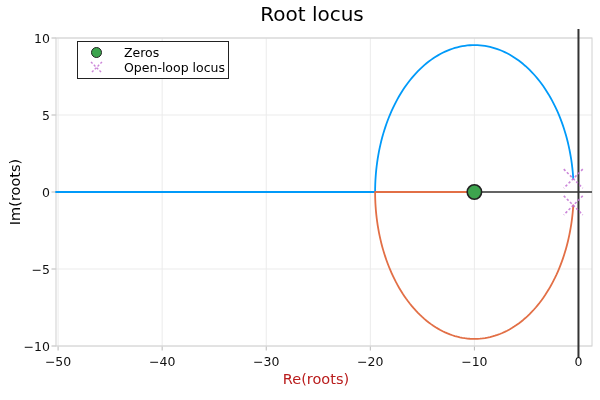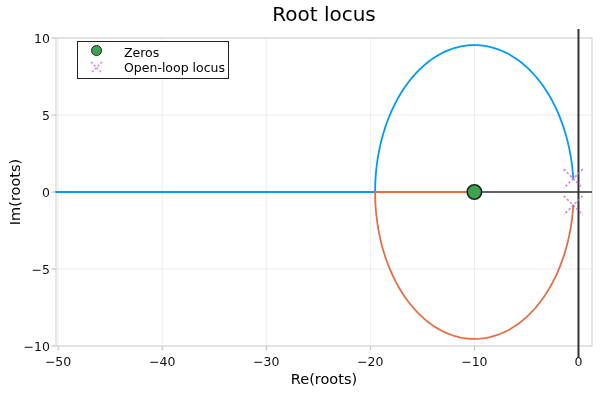--- a/index.html
+++ b/index.html
@@ -2,41 +2,41 @@
 <html><head>
 <meta charset="utf-8">
 <style>
   html,body{margin:0;padding:0;background:#ffffff;}
   .figure{
     position:relative;width:600px;height:400px;background:#ffffff;
     font-family:"DejaVu Sans","Liberation Sans",sans-serif;color:#000;
     overflow:hidden;
   }
   .title{
-    position:absolute;left:56px;top:1px;width:536px;height:26px;
+    position:absolute;left:44px;top:1px;width:536px;height:26px;
     text-align:center;font-size:20px;line-height:26px;color:#000;
   }
   .xlabel{
-    position:absolute;left:56px;top:369px;width:536px;
-    text-align:center;font-size:14.5px;line-height:20px;color:#000000;
+    position:absolute;left:48px;top:369px;width:536px;
+    text-align:center;font-size:14.5px;line-height:20px;color:#b91c1c;
   }
   .ylabel{
     position:absolute;left:15px;top:192px;width:0;height:0;
     font-size:14.5px;color:#000;white-space:nowrap;
     transform:translate(-50%,-50%) rotate(-90deg);
     display:flex;align-items:center;justify-content:center;
   }
   svg.plot{position:absolute;left:0;top:0;}
   .tick-label{font-size:12.5px;fill:#111;}
   .legend{
     position:absolute;left:77px;top:41px;width:152px;height:38px;
     background:#ffffff;border:1.3px solid #222;box-sizing:border-box;
     display:flex;flex-direction:column;justify-content:center;
   }
-  .legend-row{display:flex;align-items:flex-start;height:15px;}
+  .legend-row{display:flex;align-items:center;height:15px;}
   .legend-marker-cell{width:36px;display:flex;align-items:center;justify-content:center;flex:0 0 36px;}
   .legend-label{font-size:12.5px;margin-left:10px;line-height:15px;white-space:nowrap;}
   .legend-circle{width:11px;height:11px;border-radius:50%;box-sizing:border-box;}
 </style>
 </head>
 <body>
 
 <div class="figure">
 
   <div class="title">Root locus</div>

